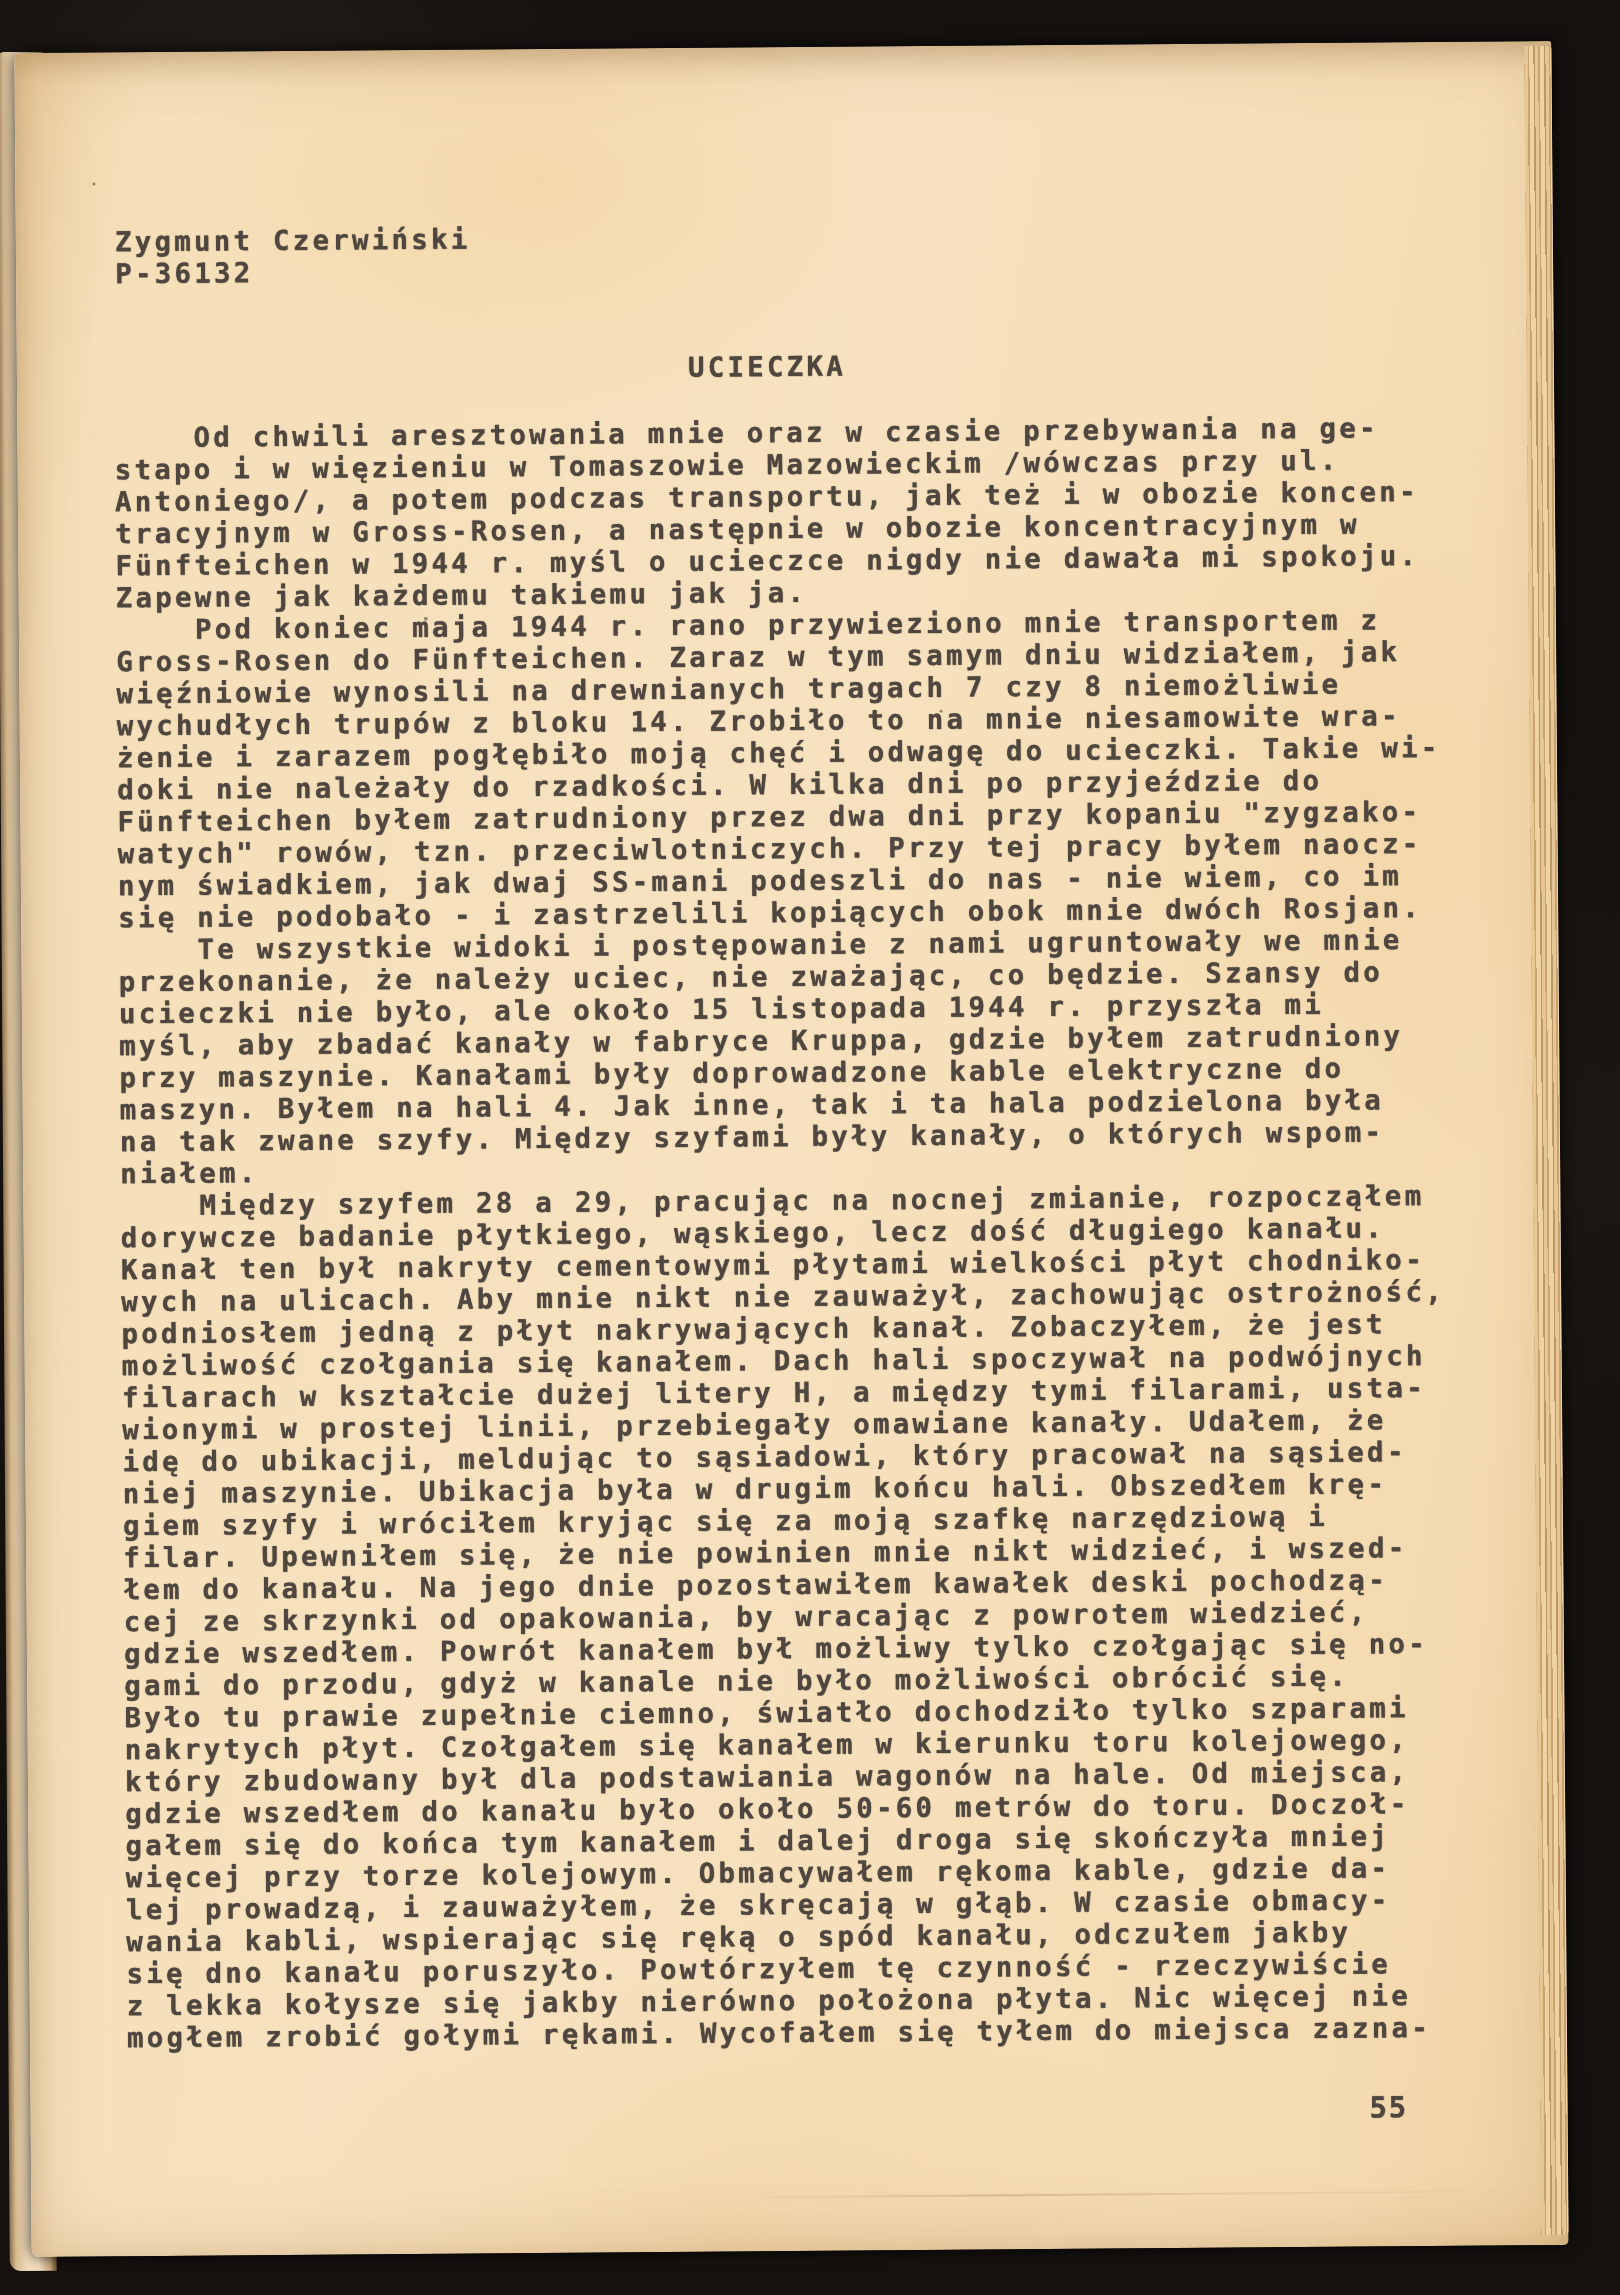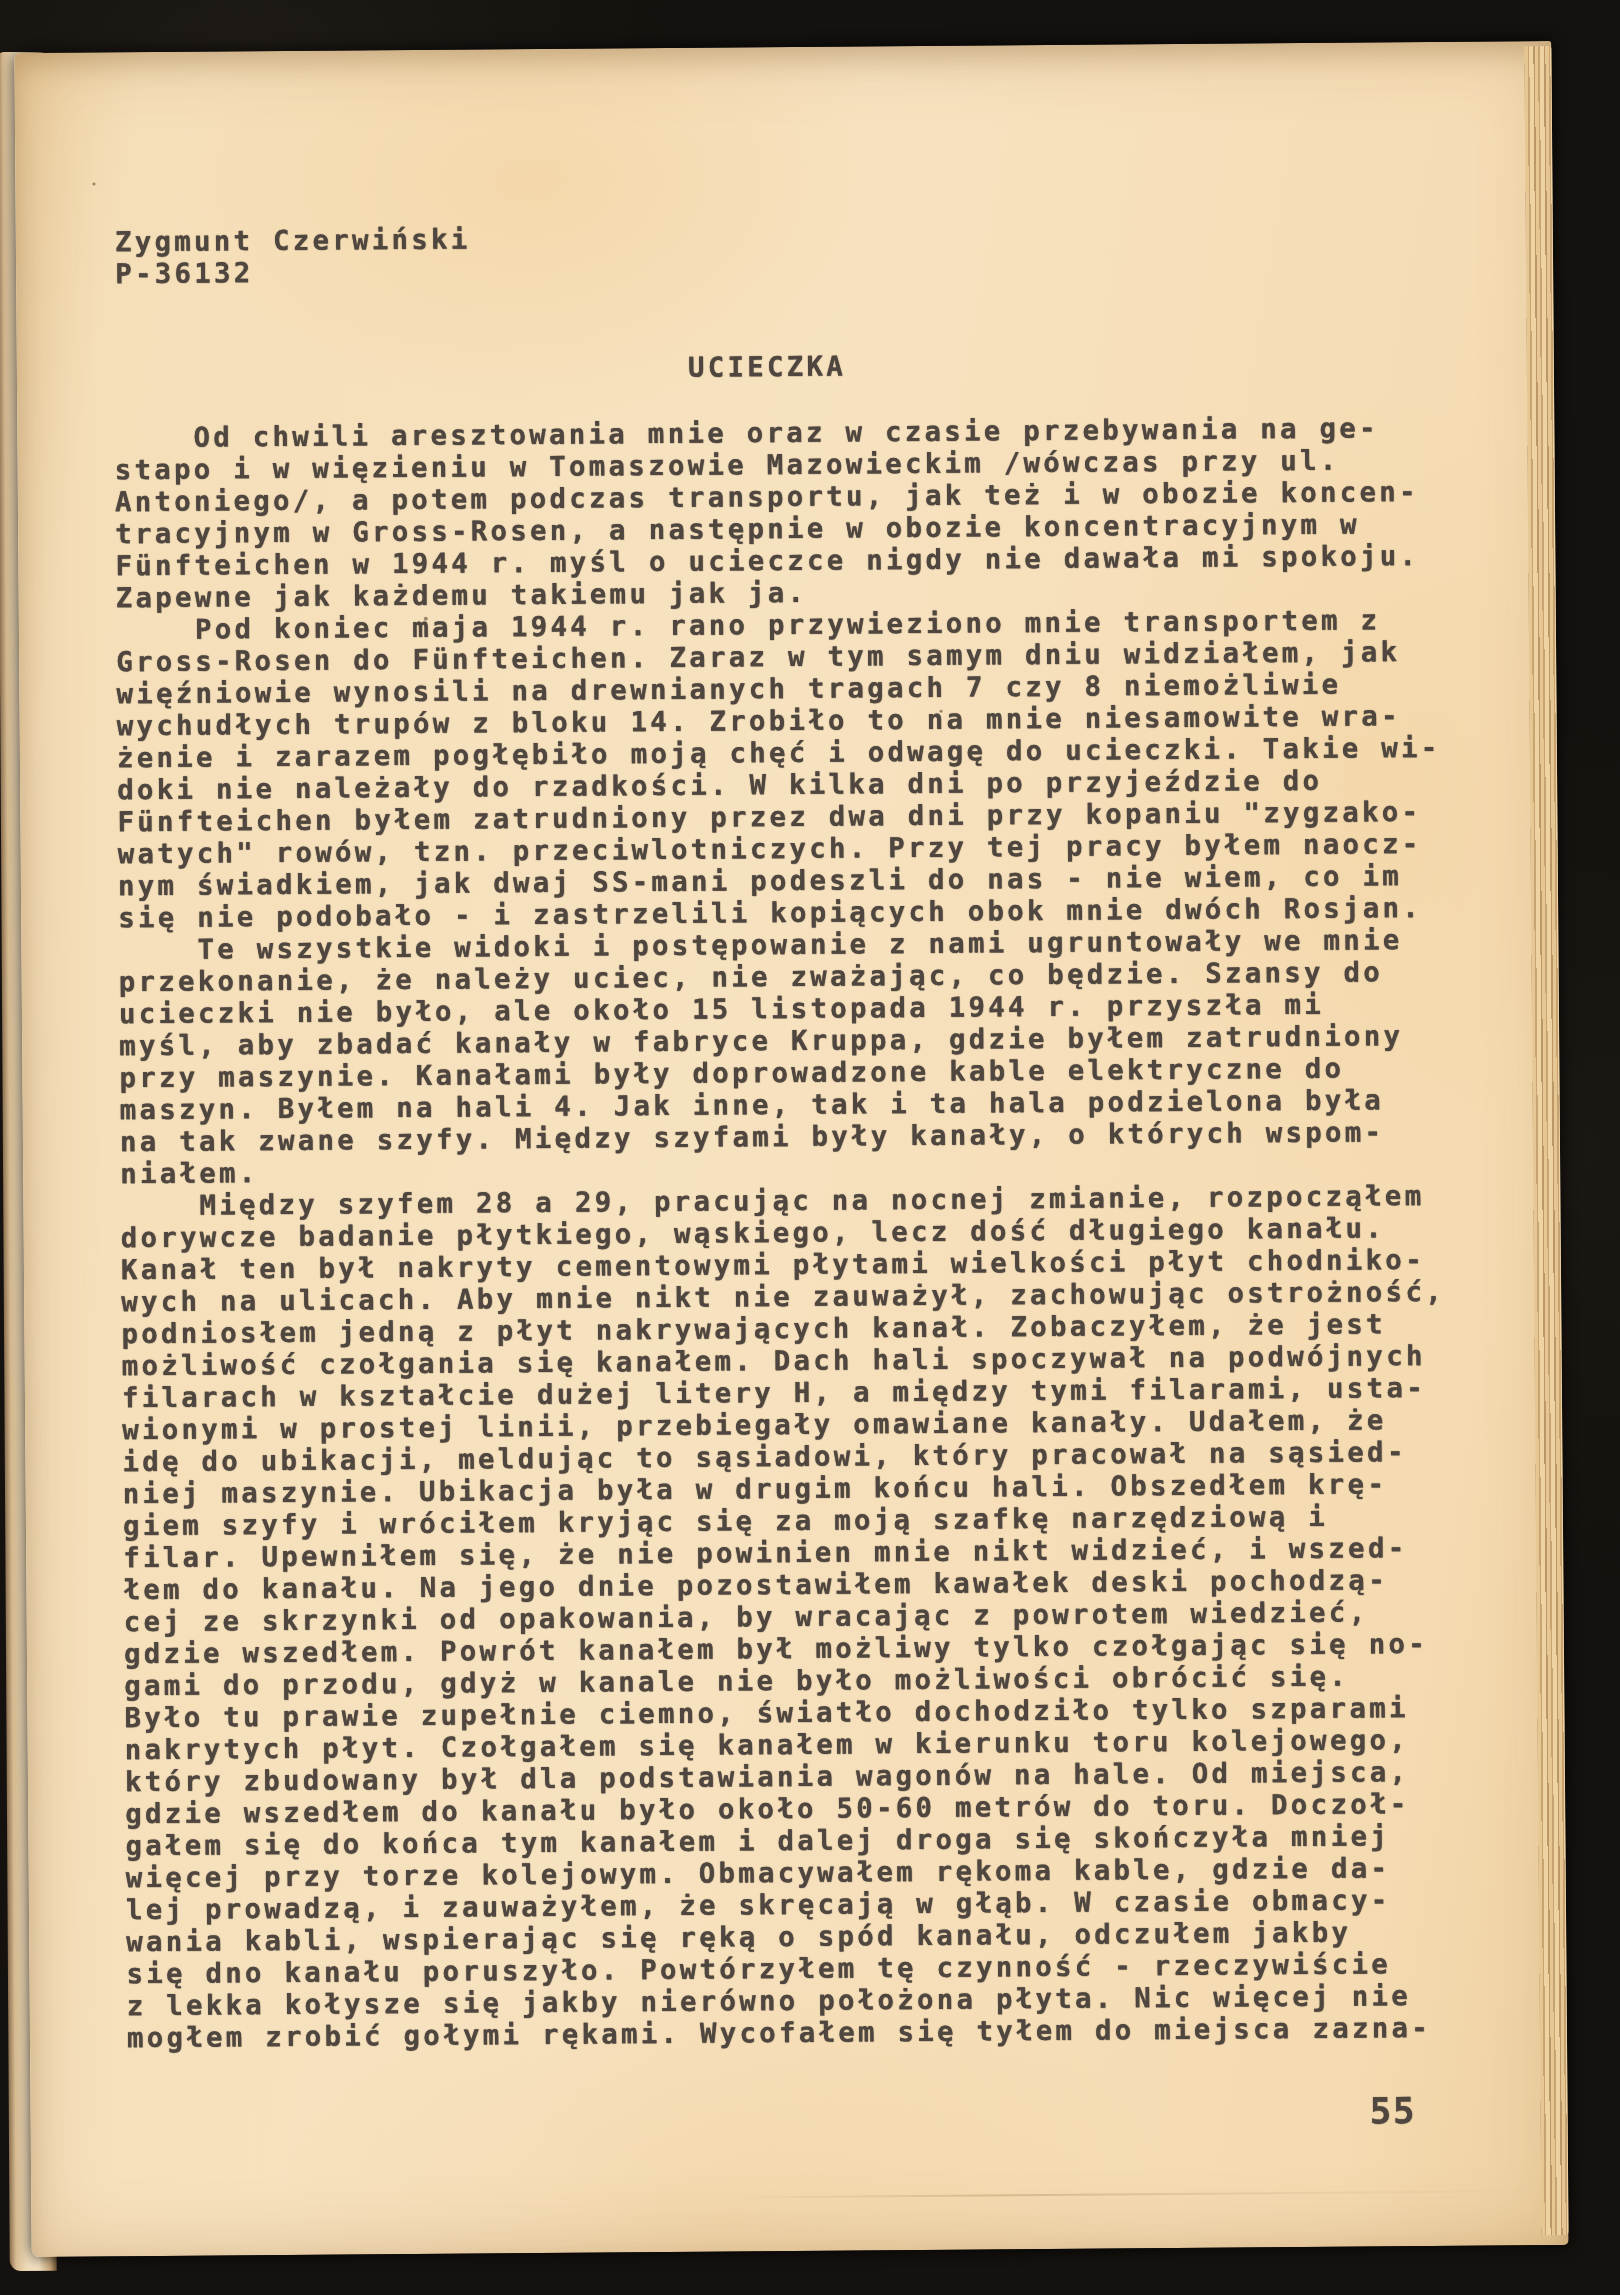--- a/index.html
+++ b/index.html
@@ -70,21 +70,21 @@
     text-align:center;
     font-size:27.5px;letter-spacing:3.2px;
   }
   .body-text{
     position:absolute;left:97px;top:369px;width:1345px;
     font-size:27.5px;line-height:32px;letter-spacing:3.2px;
     white-space:pre;
   }
   .page-number{
     position:absolute;left:1339px;top:2048px;
-    font-size:36px;letter-spacing:1.6px;
+    font-size:29px;letter-spacing:1.6px;
   }
 </style>
 </head>
 <body>
 
 <div class="backdrop"></div>
 
 <div class="edge-left"></div>
 
 <div class="page">

